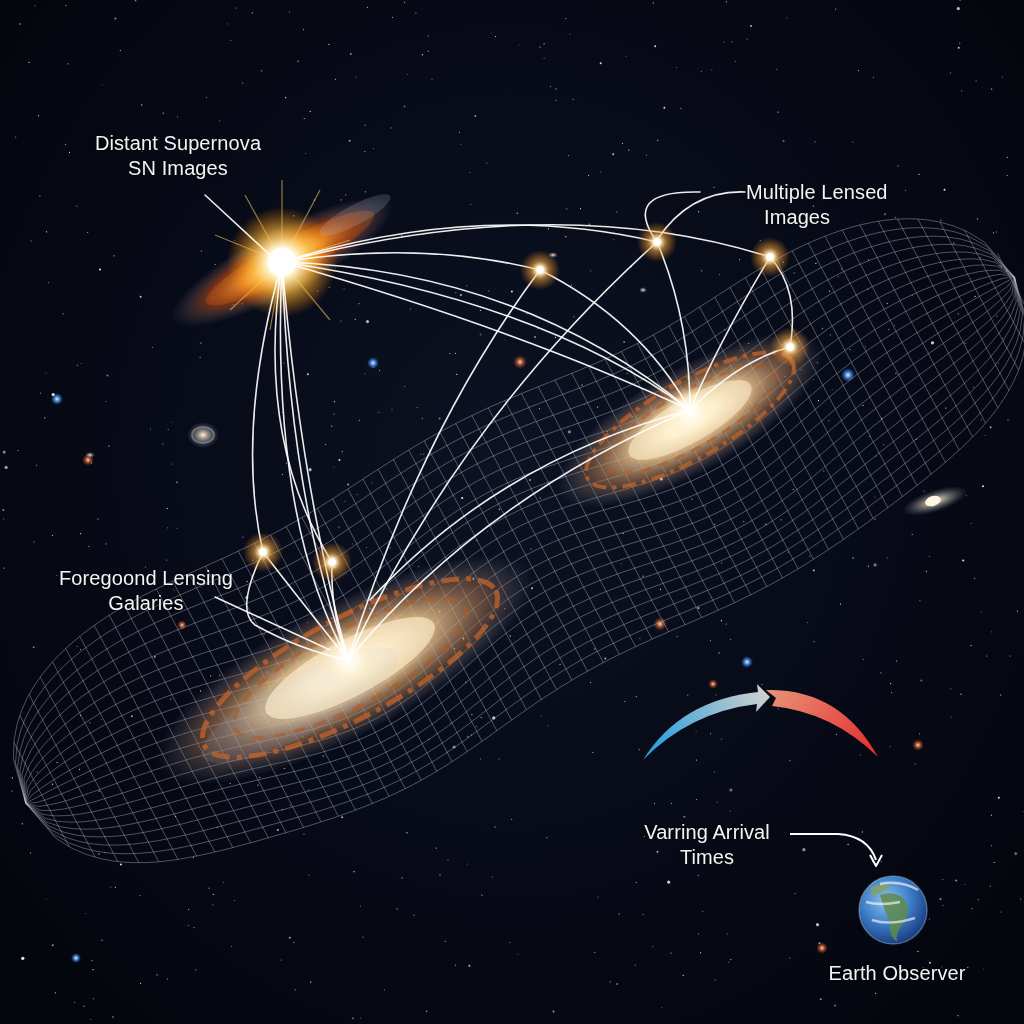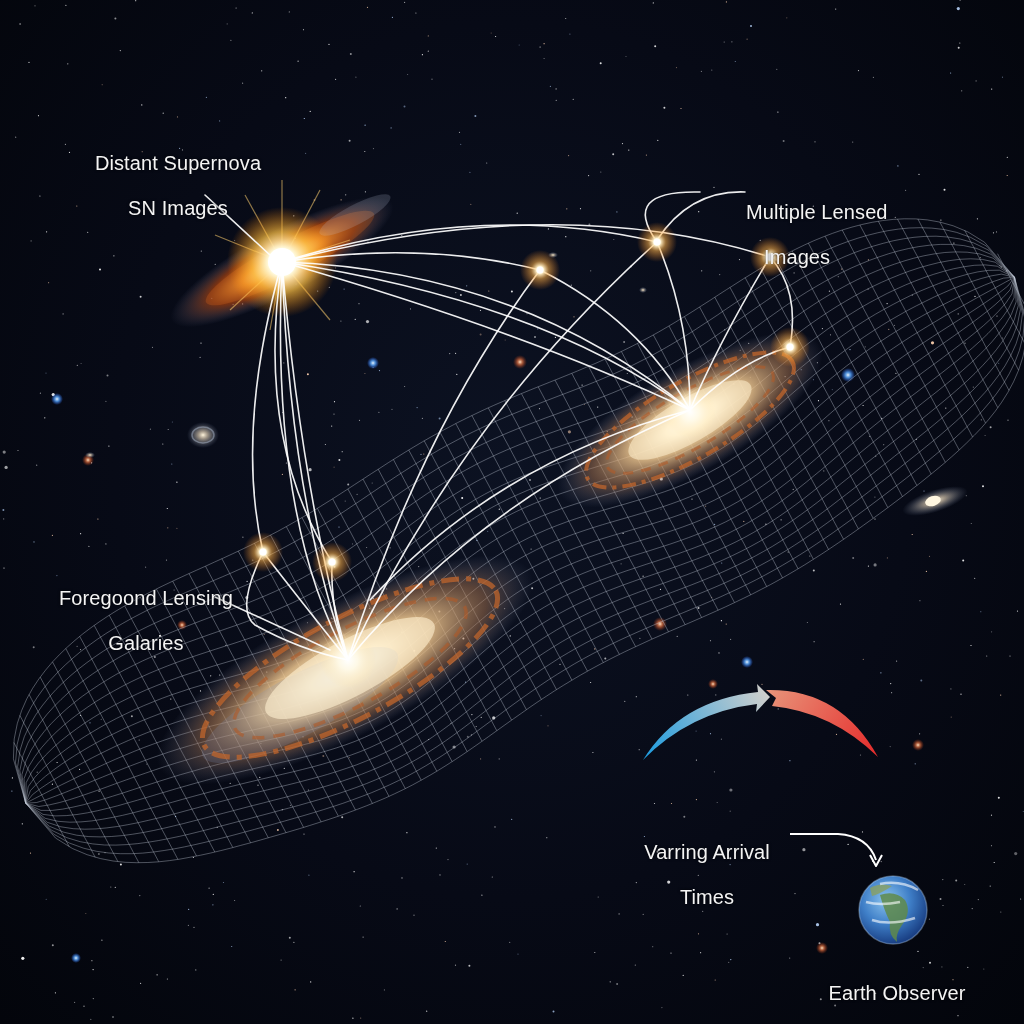--- a/index.html
+++ b/index.html
@@ -7,21 +7,21 @@
     position:relative; width:1024px; height:1024px; overflow:hidden;
     background: radial-gradient(ellipse at 50% 45%, #0c1222 0%, #070a16 55%, #03050b 100%);
     font-family: "Liberation Sans", "DejaVu Sans", sans-serif;
   }
   svg.layer { position:absolute; left:0; top:0; width:1024px; height:1024px; }
   .label {
     position:absolute; color:#f4f4f4; font-size:20px; line-height:25px;
     text-align:center; letter-spacing:0.1px; white-space:nowrap;
     text-shadow: 0 0 3px rgba(0,0,0,0.8);
   }
-  .label span { display:block;margin-top:20px; }
+  .label span { display:block; }
 </style>
 </head>
 <body>
 
 <div id="stage">
 
   <svg class="layer" viewBox="0 0 1024 1024">
     <defs>
       <radialGradient id="starGlow">
         <stop offset="0" stop-color="#ffffff" stop-opacity="1"></stop>

